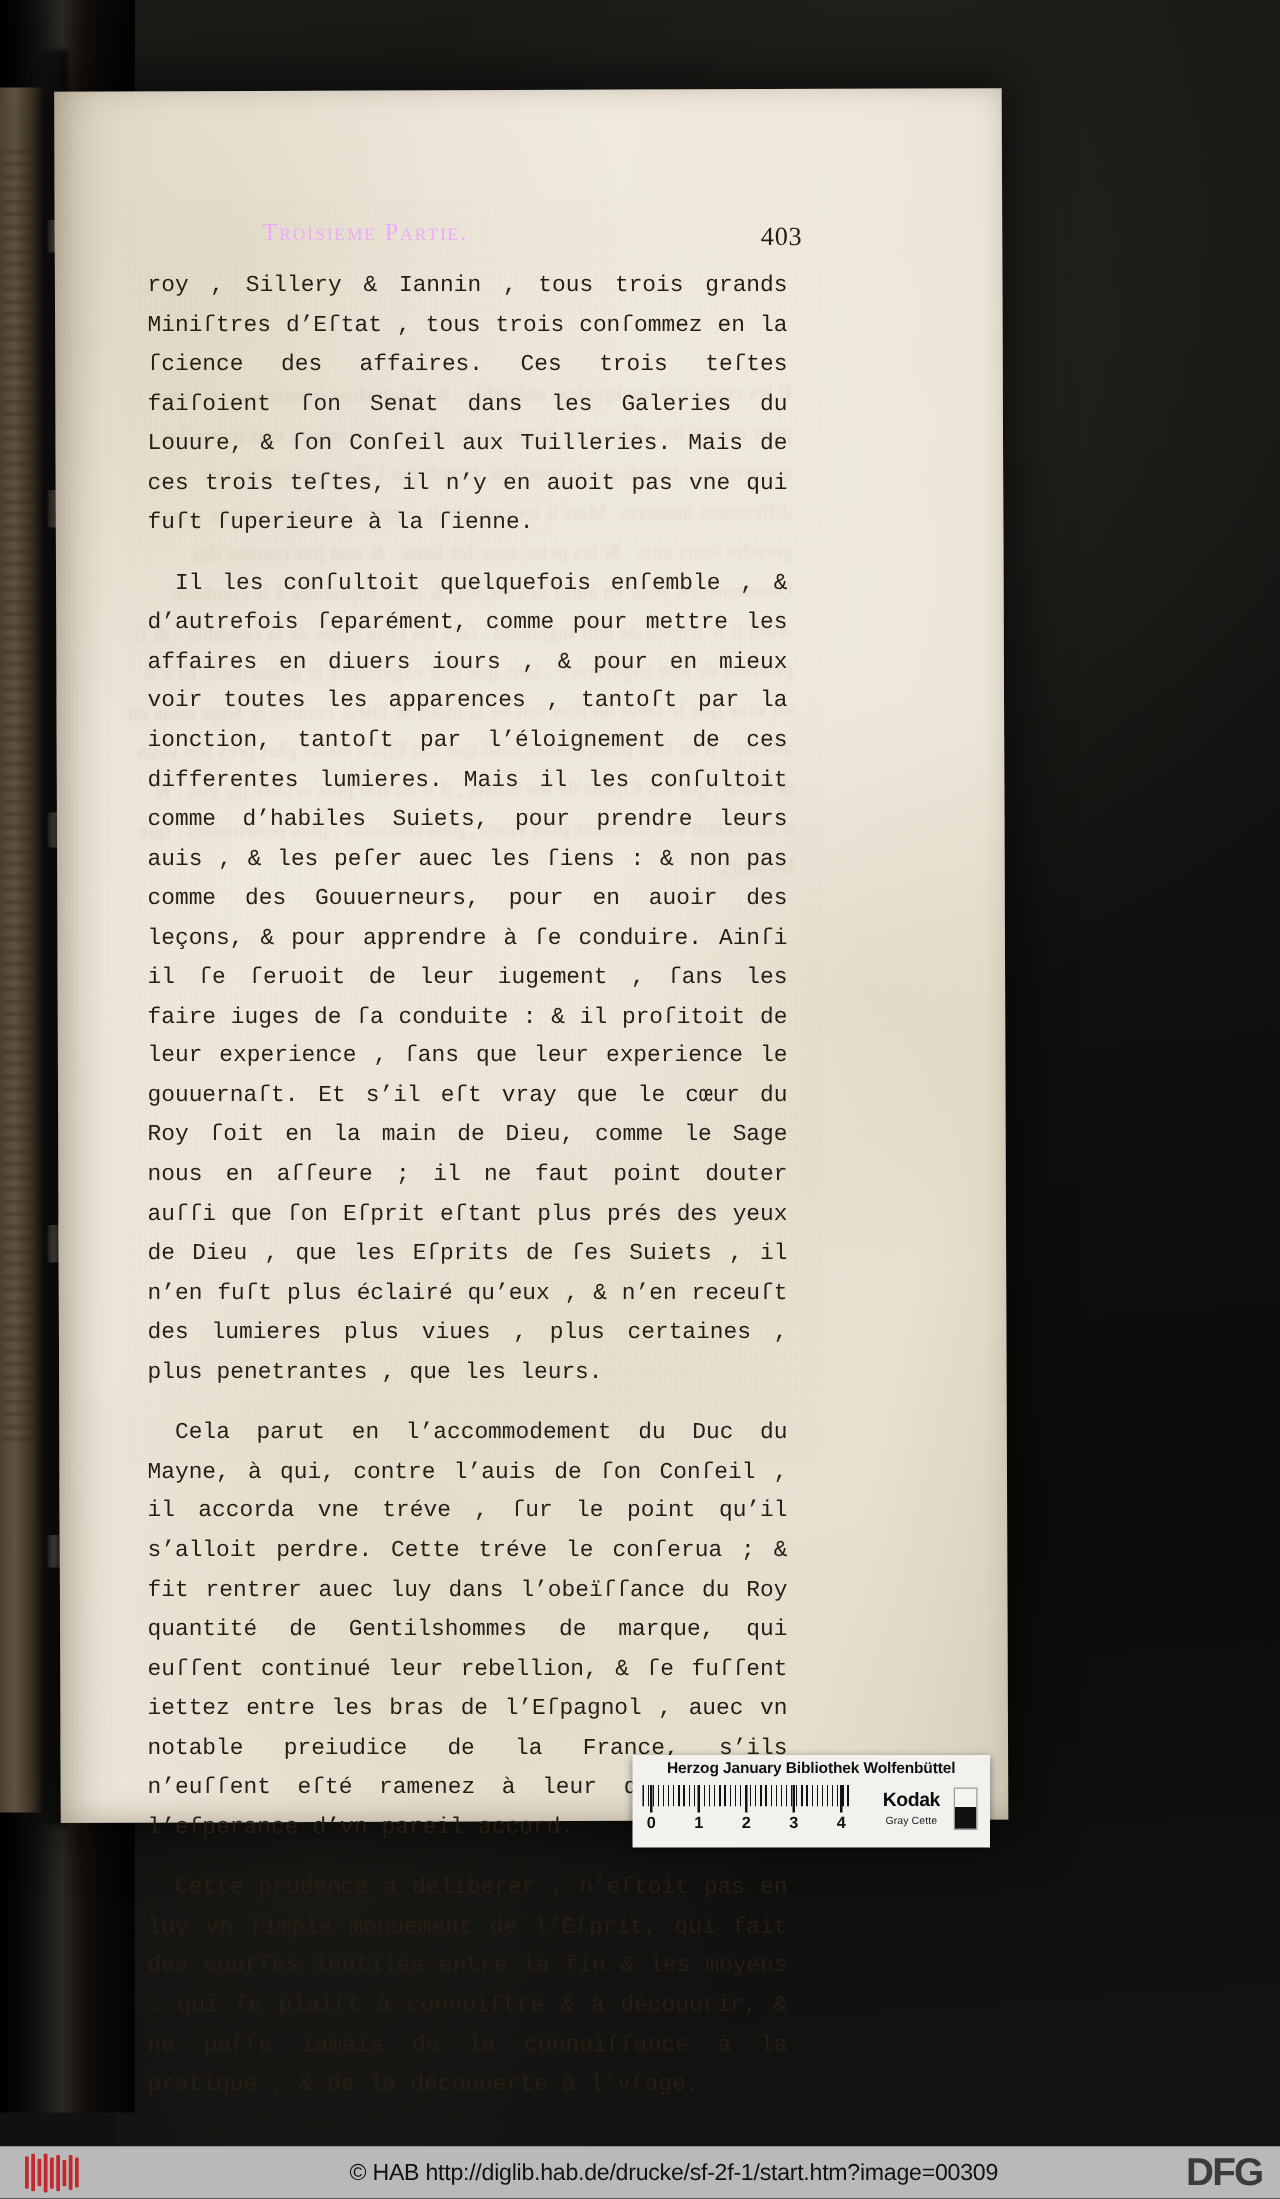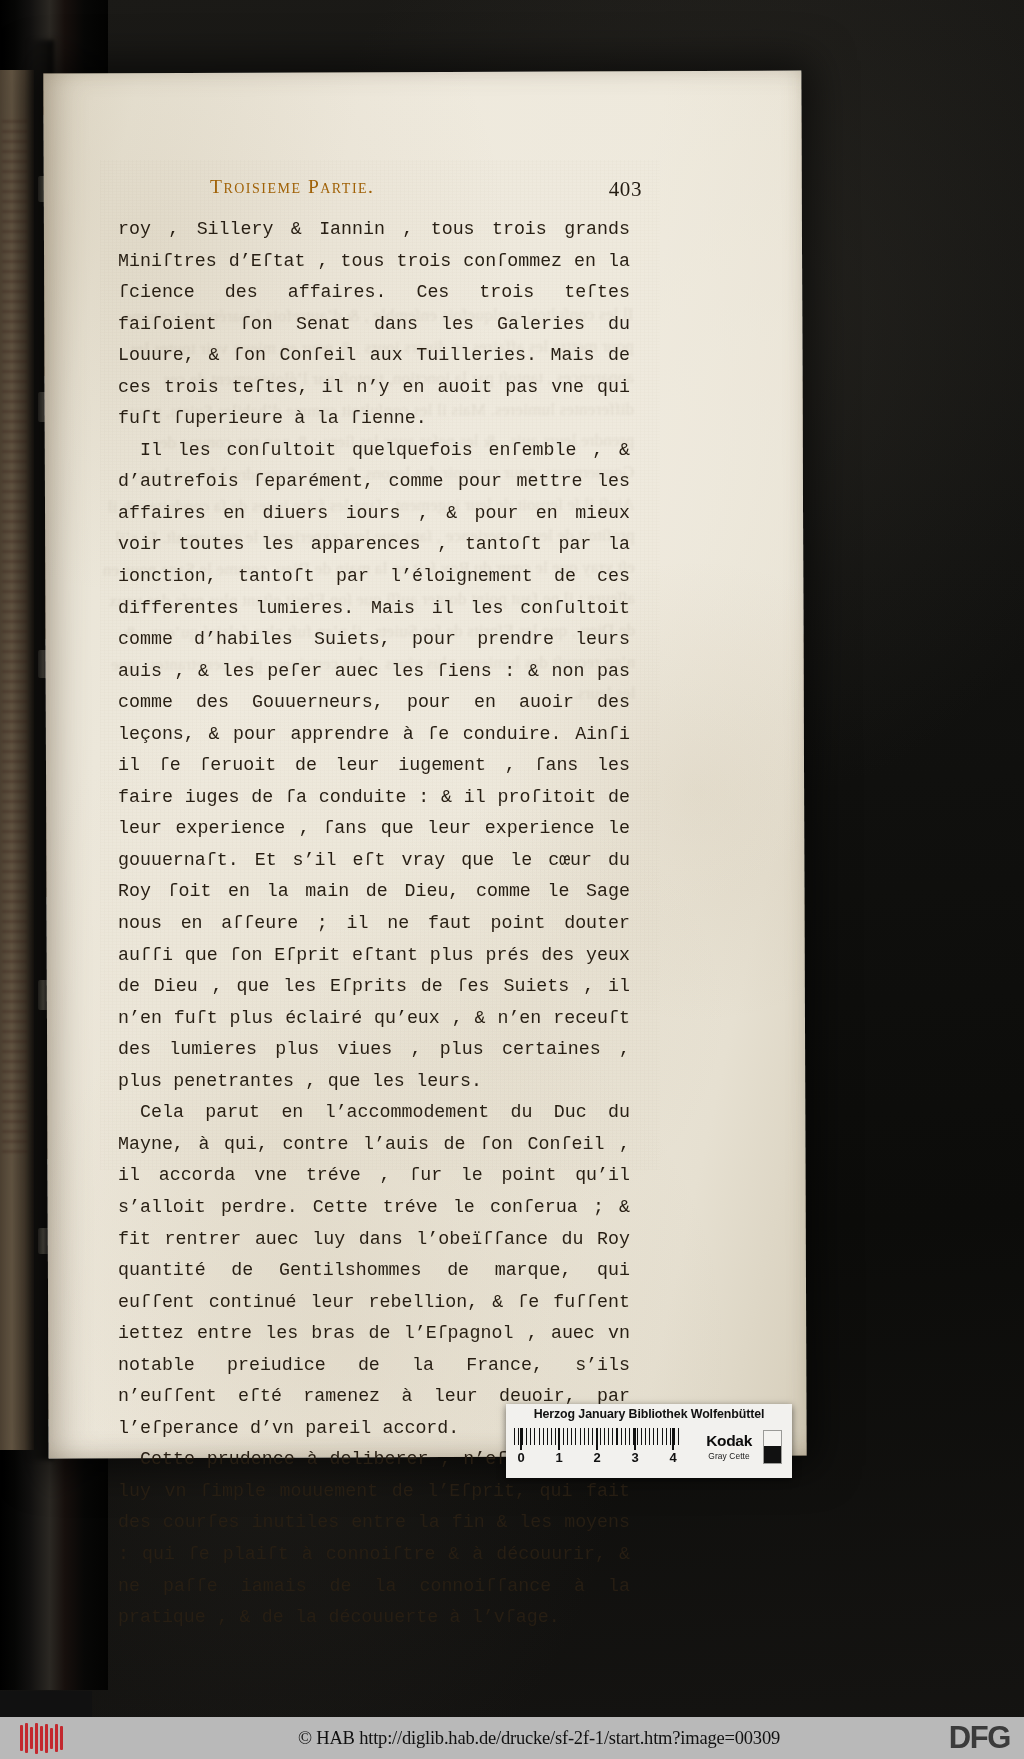--- a/index.html
+++ b/index.html
@@ -132,21 +132,21 @@
     height: 34px;
     margin-bottom: 4px;
   }
   .head-title {
     position: absolute;
     left: 92px; top: 0;
     font-family: "Liberation Serif", serif;
     font-size: 19.5px;
     font-variant: small-caps;
     letter-spacing: 1.5px;
-    color: #a16207;
+    color: #f0abfc;
     white-space: nowrap;
   }
   .folio {
     position: absolute;
     right: -12px; top: 1px;
     font-size: 21px;
     letter-spacing: 0.6px;
     color: #241c12;
   }
 
@@ -154,21 +154,21 @@
     font-family: Liberation Mono, monospace;
     font-size: 18.3px;
     line-height: 31.55px;
     text-align: justify;
     text-align-last: left;
     color: #271e13;
     margin: 0;
     word-spacing: 0.4px;
   }
   p.body.indent { text-indent: 22px; }
-  p.body + p.body { margin-top: 0; }
+  p.body + p.body { margin-top: 17px; }
 
   .lastline { text-align-last: left; }
 
   
   .ink-grain {
     position: absolute;
     left: 100px; top: 160px;
     width: 560px; height: 1010px;
     pointer-events: none;
     opacity: 0.30;
@@ -274,21 +274,21 @@
   }
   .footer-bars i {
     display: block;
     width: 3px;
     background: #c3282e;
     border-radius: 1px;
   }
   .footer-url {
     flex: 1;
     text-align: center;
-    font-family: Liberation Serif, serif;
+    font-family: Liberation Sans, sans-serif;
     font-size: 18.5px;
     color: #111;
     letter-spacing: -0.2px;
     padding-right: 28px;
   }
   .dfg {
     position: absolute;
     right: 14px; top: 50%;
     transform: translateY(-50%);
     font-family: "Liberation Sans", sans-serif;

